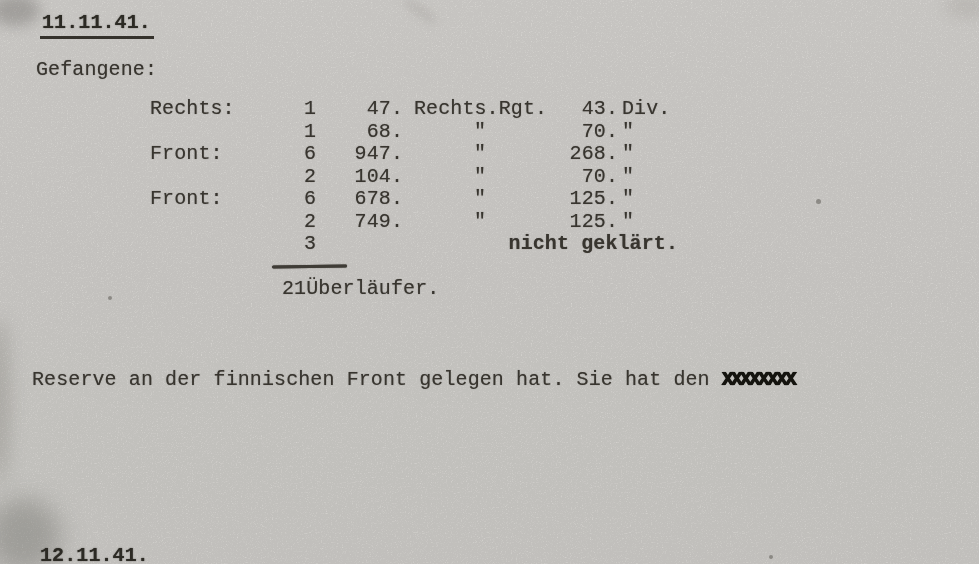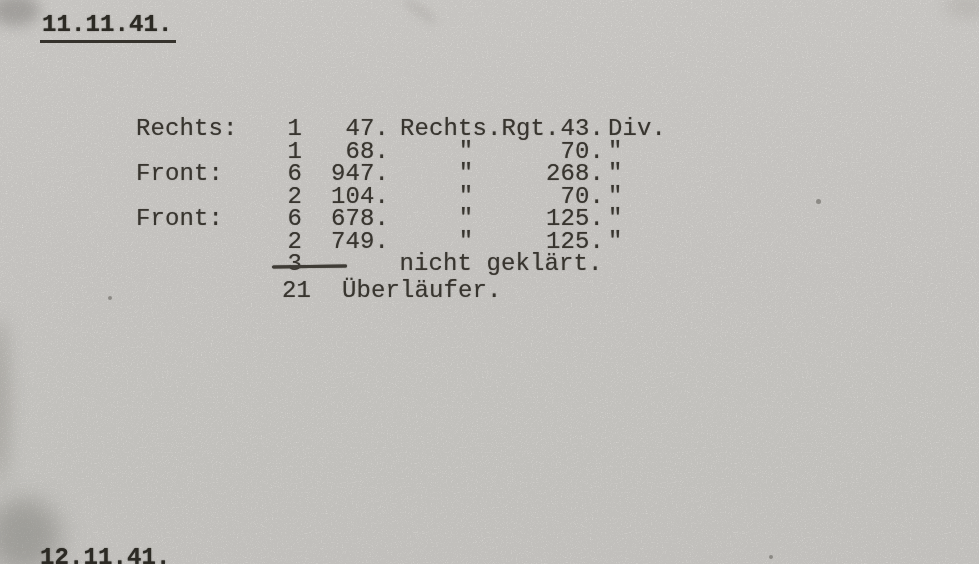--- a/index.html
+++ b/index.html
@@ -4,21 +4,21 @@
 <style>
   html,body{margin:0;padding:0;background:#dddcd8;}
   .page{
     position:relative;
     width:979px;height:564px;
     overflow:hidden;
     background:
       radial-gradient(ellipse 150% 130% at 52% 42%, rgba(0,0,0,0) 55%, rgba(95,92,86,0.12) 100%),
       linear-gradient(180deg,#edebe7 0%,#eae8e4 50%,#e7e5e1 100%);
     font-family:"Liberation Mono","DejaVu Sans Mono",monospace;
-    font-size:24px;
+    font-size:20px;
     color:#38352f;
     letter-spacing:0.1px;
     text-shadow:0 0 1px rgba(56,53,47,0.55);
   }
   .grain{position:absolute;inset:0;pointer-events:none;}
   .smudge{position:absolute;pointer-events:none;border-radius:50%;}
   .sm1{left:-10px;top:-6px;width:50px;height:32px;background:rgba(75,73,68,0.30);filter:blur(7px);}
   .sm2{left:-12px;top:318px;width:22px;height:165px;background:rgba(95,92,86,0.26);filter:blur(9px);}
   .sm3{left:-14px;top:498px;width:75px;height:75px;background:rgba(80,78,72,0.30);filter:blur(12px);}
   .sm4{right:-12px;top:-6px;width:46px;height:24px;background:rgba(110,107,100,0.14);filter:blur(7px);}
@@ -31,42 +31,41 @@
   .date-heading{
     position:absolute;top:11px;left:40px;
     font-weight:bold;color:#2c2a24;
     text-shadow:0 0 1.2px rgba(44,42,36,0.8);
     border-bottom:3px solid #35322c;
     padding:0 3px 2px 2px;
   }
   .section-label{position:absolute;top:58px;left:36px;}
 
   .ptable{
-    position:absolute;top:98px;left:136px;
+    position:absolute;top:98px;left:150px;
     display:grid;
     grid-template-columns:150px 20px 94px 132px 72px 60px;
     line-height:22.5px;
-    margin-top:20px;
   }
   .trow{display:contents;}
   .c-flank{text-align:left;}
   .c-count{text-align:right;padding-right:4px;}
   .c-reg{text-align:right;padding-right:11px;}
   .c-regu{text-align:center;}
   .c-divn{text-align:right;}
   .c-divu{text-align:left;padding-left:4px;}
-  .c-note{grid-column:3/7;padding-left:32px;text-align:center;}
+  .c-note{grid-column:3/7;padding-left:32px;text-align:right;font-weight:bold;}
 
   .sum-rule{
     position:absolute;top:265px;left:272px;width:75px;height:3px;
     background:#3f3c36;border-radius:2px;transform:rotate(-0.6deg);
     box-shadow:0 0 1px #3f3c36;
   }
   .total-line{position:absolute;top:277px;left:282px;}
-  .total-label{margin-left:31px;}
+  .total-label{}
 
   .body-text{position:absolute;top:324px;left:32px;line-height:22.55px;white-space:pre;}
   .xout{
     font-weight:bold;color:#15140f;letter-spacing:-3px;padding-right:3px;
     text-shadow:0.6px 0 0 #15140f,-0.6px 0 0 #15140f,0 0 1px #15140f;
   }
 
   .date-heading2{
     position:absolute;top:544px;left:40px;
     font-weight:bold;color:#2c2a24;
@@ -90,20 +89,21 @@
   <div class="smudge sm2"></div>
   <div class="smudge sm3"></div>
   <div class="smudge sm4"></div>
   <div class="smudge sm5"></div>
   <div class="speck sp1"></div>
   <div class="speck sp2"></div>
   <div class="speck sp3"></div>
 
   <div class="date-heading">11.11.41.</div>
 
+  <div class="section-label">Gefangene:</div>
 
   <div class="ptable">
     <div class="trow">
       <span class="c-flank">Rechts:</span>
       <span class="c-count">1</span>
       <span class="c-reg">47.</span>
       <span class="c-regu">Rechts.Rgt.</span>
       <span class="c-divn">43.</span>
       <span class="c-divu">Div.</span>
     </div>
@@ -154,20 +154,21 @@
     </div>
   </div>
 
   <div class="sum-rule"></div>
 
   <div class="total-line">
     <span>21</span><span class="total-label">Überläufer.</span>
   </div>
 
   <div class="body-text">
+    <div><span>Reserve an der finnischen Front gelegen hat. Sie hat den </span><span class="xout">XXXXXXXX</span></div>
     
     
     
     
     
     
   </div>
 
   <div class="date-heading2">12.11.41.</div>
 

